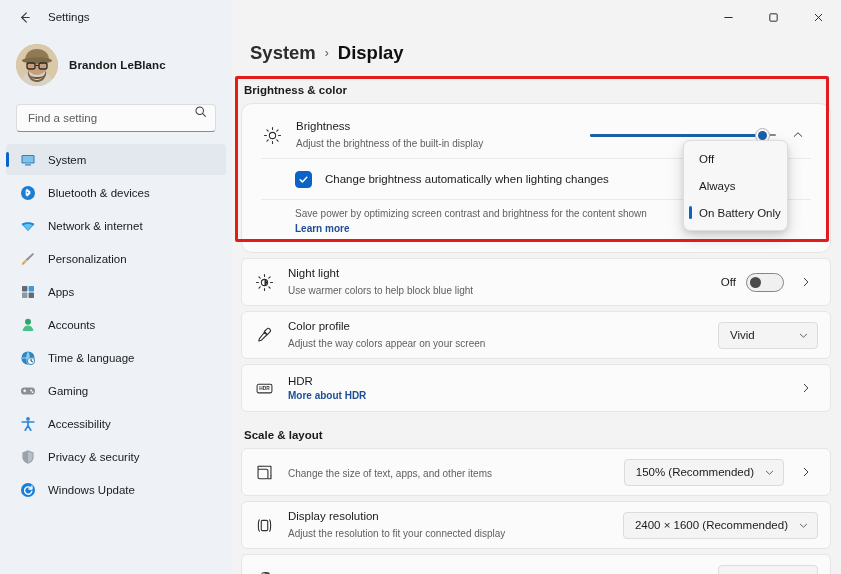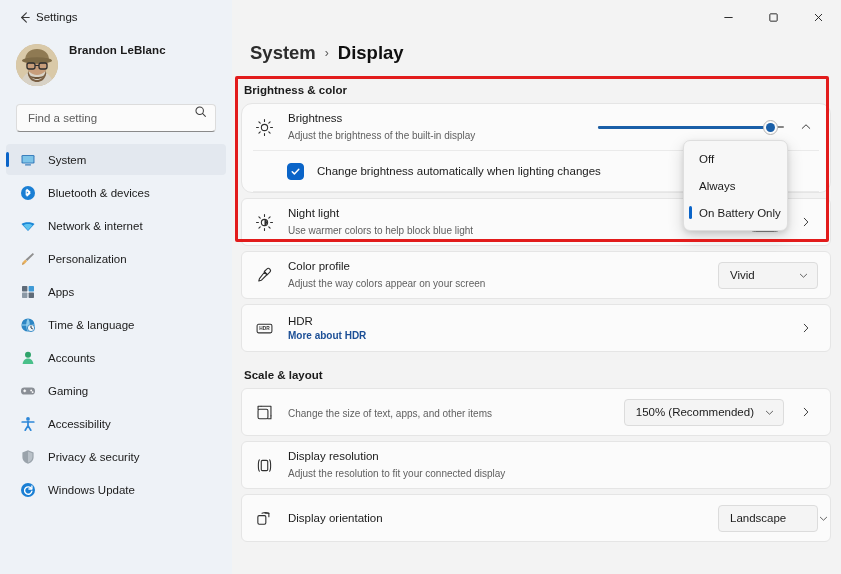--- a/index.html
+++ b/index.html
@@ -20,34 +20,34 @@
   .sidebar {
     width: 232px; height: 574px;
     background: #eef2f7;
     flex: 0 0 232px;
     position: relative;
   }
   .titlebar-left {
     height: 34px;
     display: flex; align-items: center;
     padding-left: 12px;
-    gap: 0;
+    gap: 12px;
   }
   .back-btn {
     width: 24px; height: 24px;
     display: flex; align-items: center; justify-content: center;
     color: #3a3a3a;
     border-radius: 4px;
   }
   .app-title {
     font-size: 11.5px; color: #1b1b1b;
   }
 
   .account {
-    display: flex; 
+    display: flex; align-items: center;
     gap: 11px;
     padding: 10px 0 10px 16px;
   }
   .avatar {
     width: 42px; height: 42px; border-radius: 50%;
     overflow: hidden; position: relative;
     background: #cdbb9a;
     flex: 0 0 42px;
   }
   .account-name {
@@ -124,21 +124,21 @@
     font-size: 11.5px; font-weight: bold; color: #1b1b1b;
     padding: 6px 0 7px 3px;
   }
 
   .card {
     background: #fbfbfb;
     border: 1px solid #e5e5e5;
     border-radius: 6px;
     margin-bottom: 5px;
   }
-  .card.group { padding: 0; border-radius: 11px; }
+  .card.group { padding: 8px; border-radius: 11px; }
   .row {
     min-height: 46px;
     display: flex; align-items: center;
     padding: 0 12px 0 11px;
     gap: 13px;
   }
   .row-ico {
     width: 22px; height: 22px; flex: 0 0 22px;
     display: flex; align-items: center; justify-content: center;
     color: #2f2f2f;
@@ -332,38 +332,38 @@
             <rect x="2" y="8.6" width="5.4" height="5.4" rx=".7" fill="#8b99a6"></rect>
             <rect x="8.6" y="8.6" width="5.4" height="5.4" rx=".7" fill="#5f6b78"></rect>
           </svg>
         </span>
         <span class="nav-label">Apps</span>
       </div>
 
       <div class="nav-item">
         <span class="nav-ico">
           <svg width="16" height="16" viewBox="0 0 16 16">
+            <circle cx="8" cy="4.8" r="3" fill="#2fa36b"></circle>
+            <path d="M2.6 14 C3.2 10.2 5.4 8.6 8 8.6 C10.6 8.6 12.8 10.2 13.4 14 Z" fill="#49c08a"></path>
+          </svg>
+        </span>
+        <span class="nav-label">Accounts</span>
+      </div>
+
+      <div class="nav-item">
+        <span class="nav-ico">
+          <svg width="16" height="16" viewBox="0 0 16 16">
             <circle cx="8" cy="8" r="6.6" fill="#2d86c4"></circle>
             <path d="M8 1.4 C5.6 4 5.6 12 8 14.6 C10.4 12 10.4 4 8 1.4 Z" fill="#9fd6f2" opacity=".85"></path>
             <path d="M1.6 8 H14.4" stroke="#9fd6f2" stroke-width="1"></path>
             <circle cx="11" cy="11" r="3.6" fill="#f0f4f7" stroke="#2d86c4" stroke-width=".9"></circle>
             <path d="M11 9 V11 L12.5 11.8" stroke="#2d3a45" stroke-width="1" fill="none" stroke-linecap="round"></path>
           </svg>
         </span>
         <span class="nav-label">Time &amp; language</span>
-      </div>
-
-      <div class="nav-item">
-        <span class="nav-ico">
-          <svg width="16" height="16" viewBox="0 0 16 16">
-            <circle cx="8" cy="4.8" r="3" fill="#2fa36b"></circle>
-            <path d="M2.6 14 C3.2 10.2 5.4 8.6 8 8.6 C10.6 8.6 12.8 10.2 13.4 14 Z" fill="#49c08a"></path>
-          </svg>
-        </span>
-        <span class="nav-label">Accounts</span>
       </div>
 
       <div class="nav-item">
         <span class="nav-ico">
           <svg width="16" height="16" viewBox="0 0 16 16">
             <rect x="1" y="4.6" width="14" height="7" rx="3.4" fill="#8a8f96"></rect>
             <rect x="3.2" y="7.3" width="3" height="1.1" rx=".5" fill="#fff"></rect>
             <rect x="4.2" y="6.3" width="1.1" height="3" rx=".5" fill="#fff"></rect>
             <circle cx="11.2" cy="7.4" r=".95" fill="#fff"></circle>
             <circle cx="12.6" cy="9.1" r=".95" fill="#fff"></circle>
@@ -474,20 +474,26 @@
           <span class="cb">
             <svg width="11" height="11" viewBox="0 0 12 12" fill="none" stroke="#ffffff" stroke-width="1.6">
               <path d="M2.4 6.2 L4.8 8.6 L9.6 3.6" stroke-linecap="round" stroke-linejoin="round"></path>
             </svg>
           </span>
           <span class="cb-label">Change brightness automatically when lighting changes</span>
         </div>
 
         <div class="divider"></div>
 
+        <div class="row noterow">
+          <div class="row-text">
+            <div class="row-sub" style="margin-top:0;">Save power by optimizing screen contrast and brightness for the content shown</div>
+            <div class="row-link">Learn more</div>
+          </div>
+        </div>
       </div>
 
       <div class="card">
         <div class="row">
           <span class="row-ico">
             <svg width="19" height="19" viewBox="0 0 20 20" fill="none" stroke="currentColor" stroke-width="1.15">
               <path d="M10 6.8 A3.3 3.3 0 0 1 10 13.3 Z" fill="currentColor" stroke="none"></path>
               <circle cx="10" cy="10" r="3.3"></circle>
               <path d="M10 1.6 V3.6 M10 16.4 V18.4 M1.6 10 H3.6 M16.4 10 H18.4
                        M4.1 4.1 L5.5 5.5 M14.5 14.5 L15.9 15.9
@@ -596,20 +602,30 @@
           <span class="row-ico">
             <svg width="19" height="19" viewBox="0 0 20 20" fill="none" stroke="currentColor" stroke-width="1.15">
               <path d="M4.6 4 C3.2 5.4 3.2 14.6 4.6 16 M15.4 4 C16.8 5.4 16.8 14.6 15.4 16" stroke-linecap="round"></path>
               <rect x="6.6" y="4.6" width="6.8" height="10.8" rx="1.3"></rect>
             </svg>
           </span>
           <div class="row-text">
             <div class="row-title">Display resolution</div>
             <div class="row-sub">Adjust the resolution to fit your connected display</div>
           </div>
+          <div class="row-right">
+            <span class="combo">
+              <span>2400 × 1600 (Recommended)</span>
+              <span class="cd">
+                <svg width="11" height="11" viewBox="0 0 14 14" fill="none" stroke="currentColor" stroke-width="1.1">
+                  <path d="M3 5.4 L7 9.2 L11 5.4" stroke-linecap="round" stroke-linejoin="round"></path>
+                </svg>
+              </span>
+            </span>
+          </div>
         </div>
       </div>
 
       <div class="card">
         <div class="row">
           <span class="row-ico">
             <svg width="19" height="19" viewBox="0 0 20 20" fill="none" stroke="currentColor" stroke-width="1.15">
               <rect x="3" y="7" width="8.4" height="9" rx="1.4"></rect>
               <path d="M10.6 4.4 H14.6 V8.2" stroke-linecap="round" stroke-linejoin="round"></path>
               <path d="M7.4 4.4 C11 3 14.6 4.4 14.6 4.4" stroke-linecap="round"></path>

